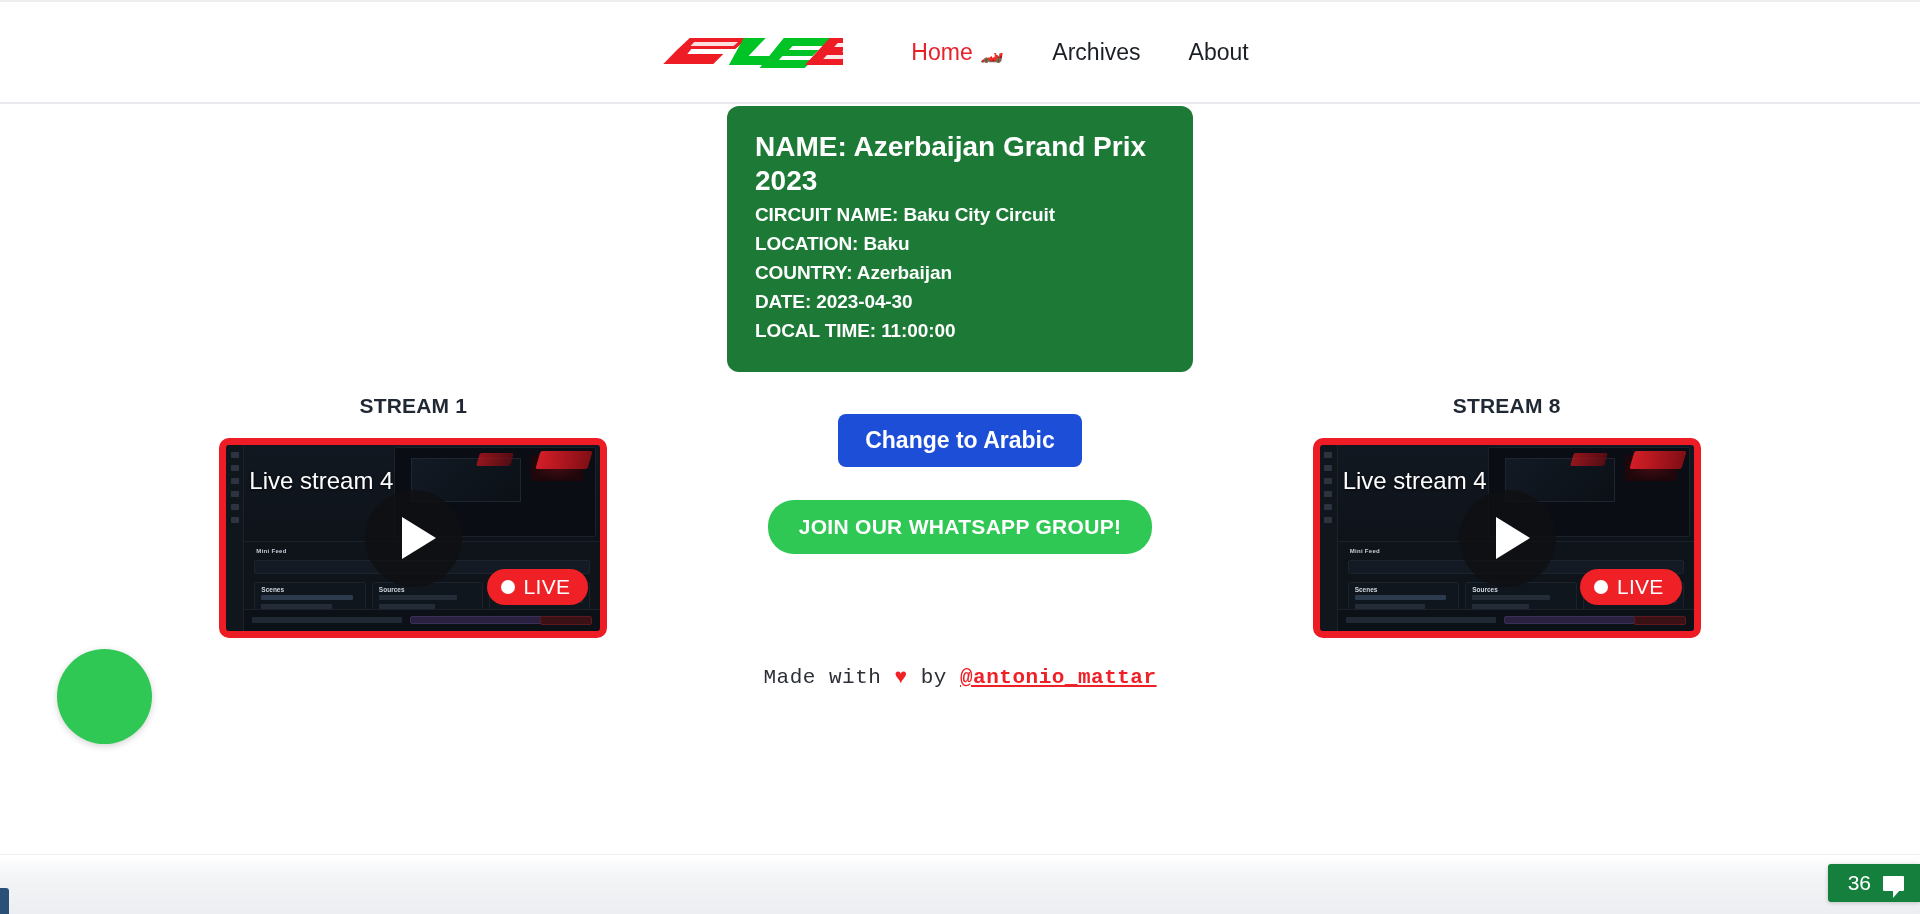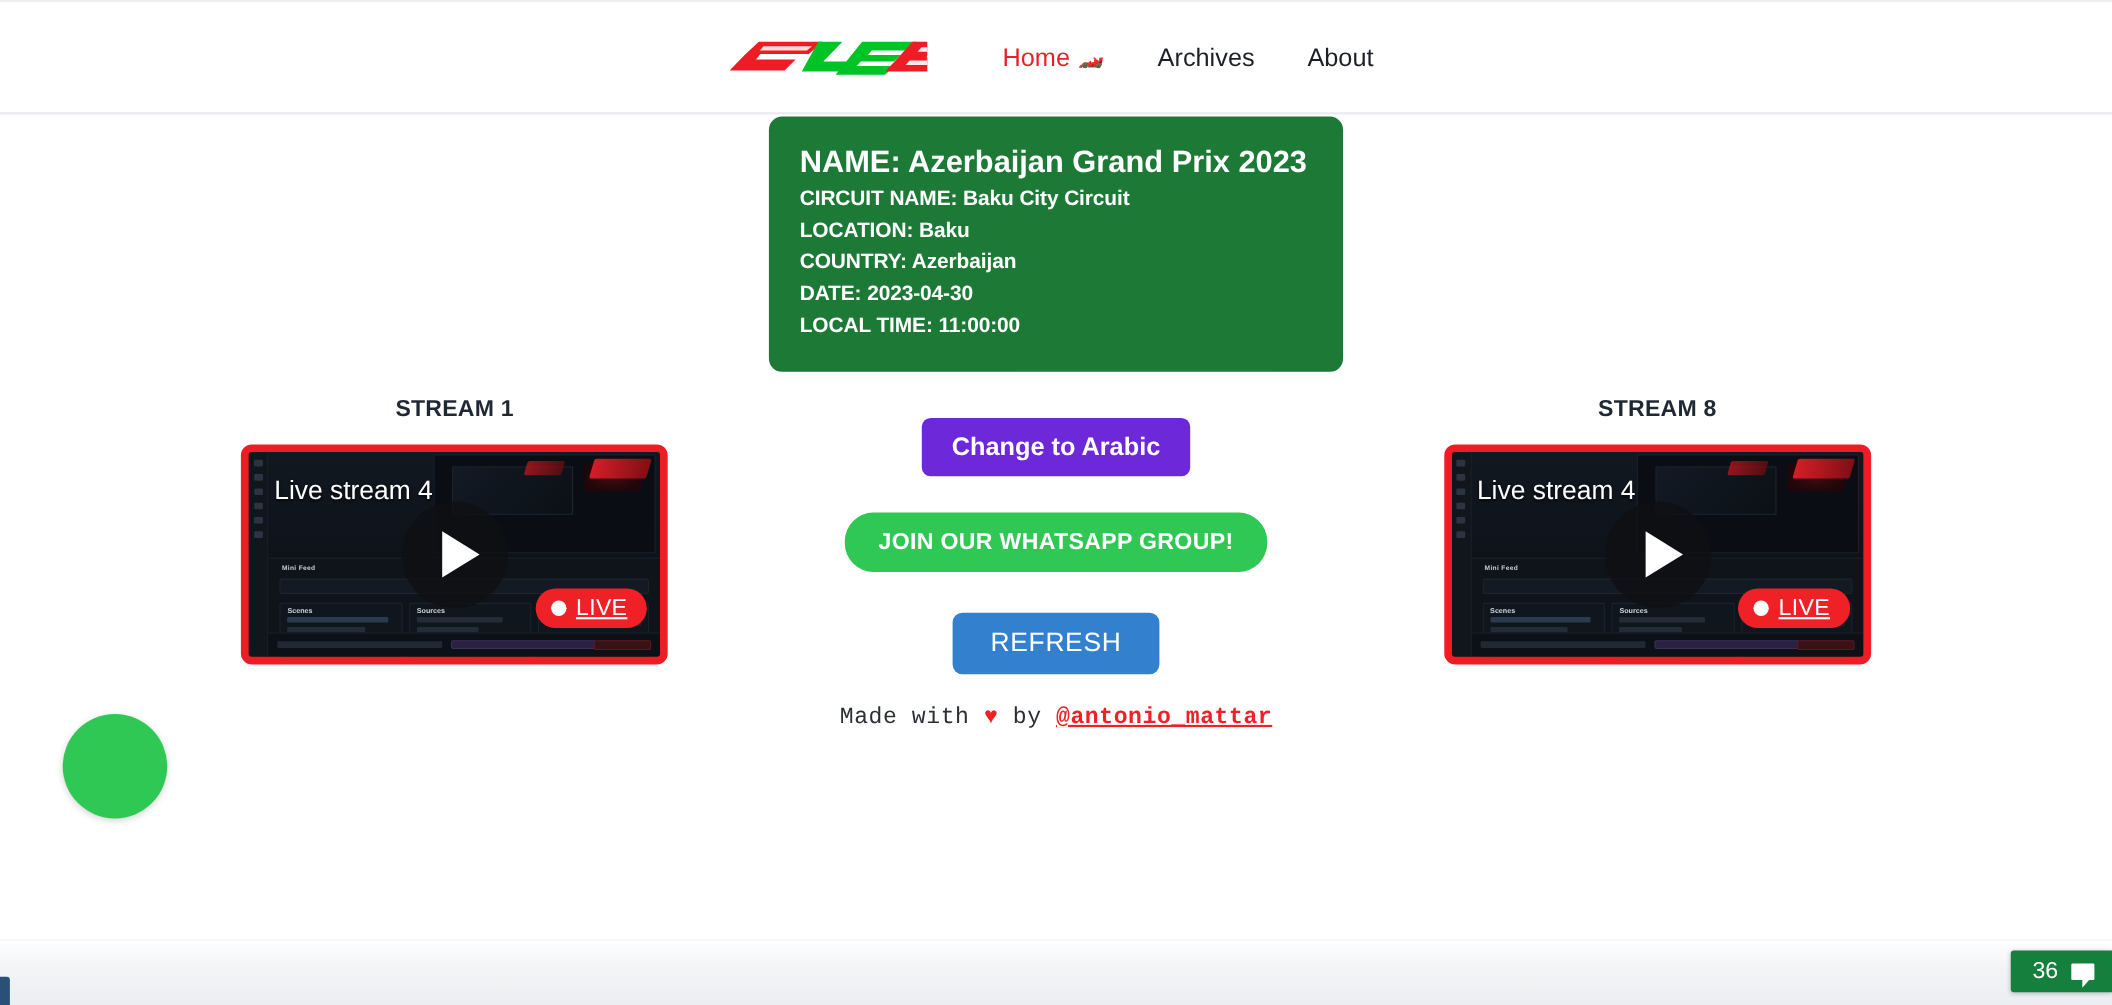--- a/index.html
+++ b/index.html
@@ -61,21 +61,21 @@
     font-weight: 700;
     color: #1f2833;
     letter-spacing: -0.5px;
     line-height: 1.1;
   }
   .page-title .t-emoji { font-size: 34px; vertical-align: 2px; }
 
   
   .card-wrap { display: flex; justify-content: center; margin-top: 2px; }
   .race-card {
-    width: 522px;
+    width: 466px;
     background: #1d7a36;
     border-radius: 12px;
     padding: 24px 28px 26px 28px;
     color: #ffffff;
   }
   .race-name {
     font-size: 28px;
     font-weight: 700;
     line-height: 1.22;
     margin: 0 0 3px 0;
@@ -242,37 +242,36 @@
     background: #ef2026;
     color: #fff;
     border-radius: 22px;
     height: 36px;
     padding: 0 18px 0 14px;
     display: flex; align-items: center; gap: 9px;
     font-size: 21px;
     font-weight: 400;
     letter-spacing: .3px;
     z-index: 6;
-    text-decoration: underline;
   }
   .live-dot { width: 14px; height: 14px; background: #fff; border-radius: 50%; }
 
   
   .mid-col {
     display: flex; flex-direction: column; align-items: center;
     padding-top: 20px; gap: 0;
   }
   .btn {
     border: none;
     cursor: pointer;
     font-family: "Liberation Sans", sans-serif;
     display: inline-flex; align-items: center; justify-content: center;
   }
   .btn-blue {
-    background: #6d28d9;
+    background: #1d4ed8;
     color: #ffffff;
     font-size: 23px;
     font-weight: 700;
     border-radius: 8px;
     padding: 13px 27px;
   }
   .btn-whatsapp {
     background: #2fc855;
     color: #ffffff;
     font-size: 21px;
@@ -479,21 +478,20 @@
         <div class="live-badge">
           <span class="live-dot"></span>
           <span>LIVE</span>
         </div>
       </div>
     </div>
 
     <div class="mid-col">
       <button class="btn btn-blue">Change to Arabic</button>
       <button class="btn btn-whatsapp">JOIN OUR WHATSAPP GROUP!</button>
-      <button class="btn btn-refresh">REFRESH</button>
     </div>
 
     <div class="stream-col">
       <div class="stream-title">STREAM 8</div>
       <div class="video">
         <div class="video-inner">
           <div class="obs-rail">
               <i></i>
               <i></i>
               <i></i>

